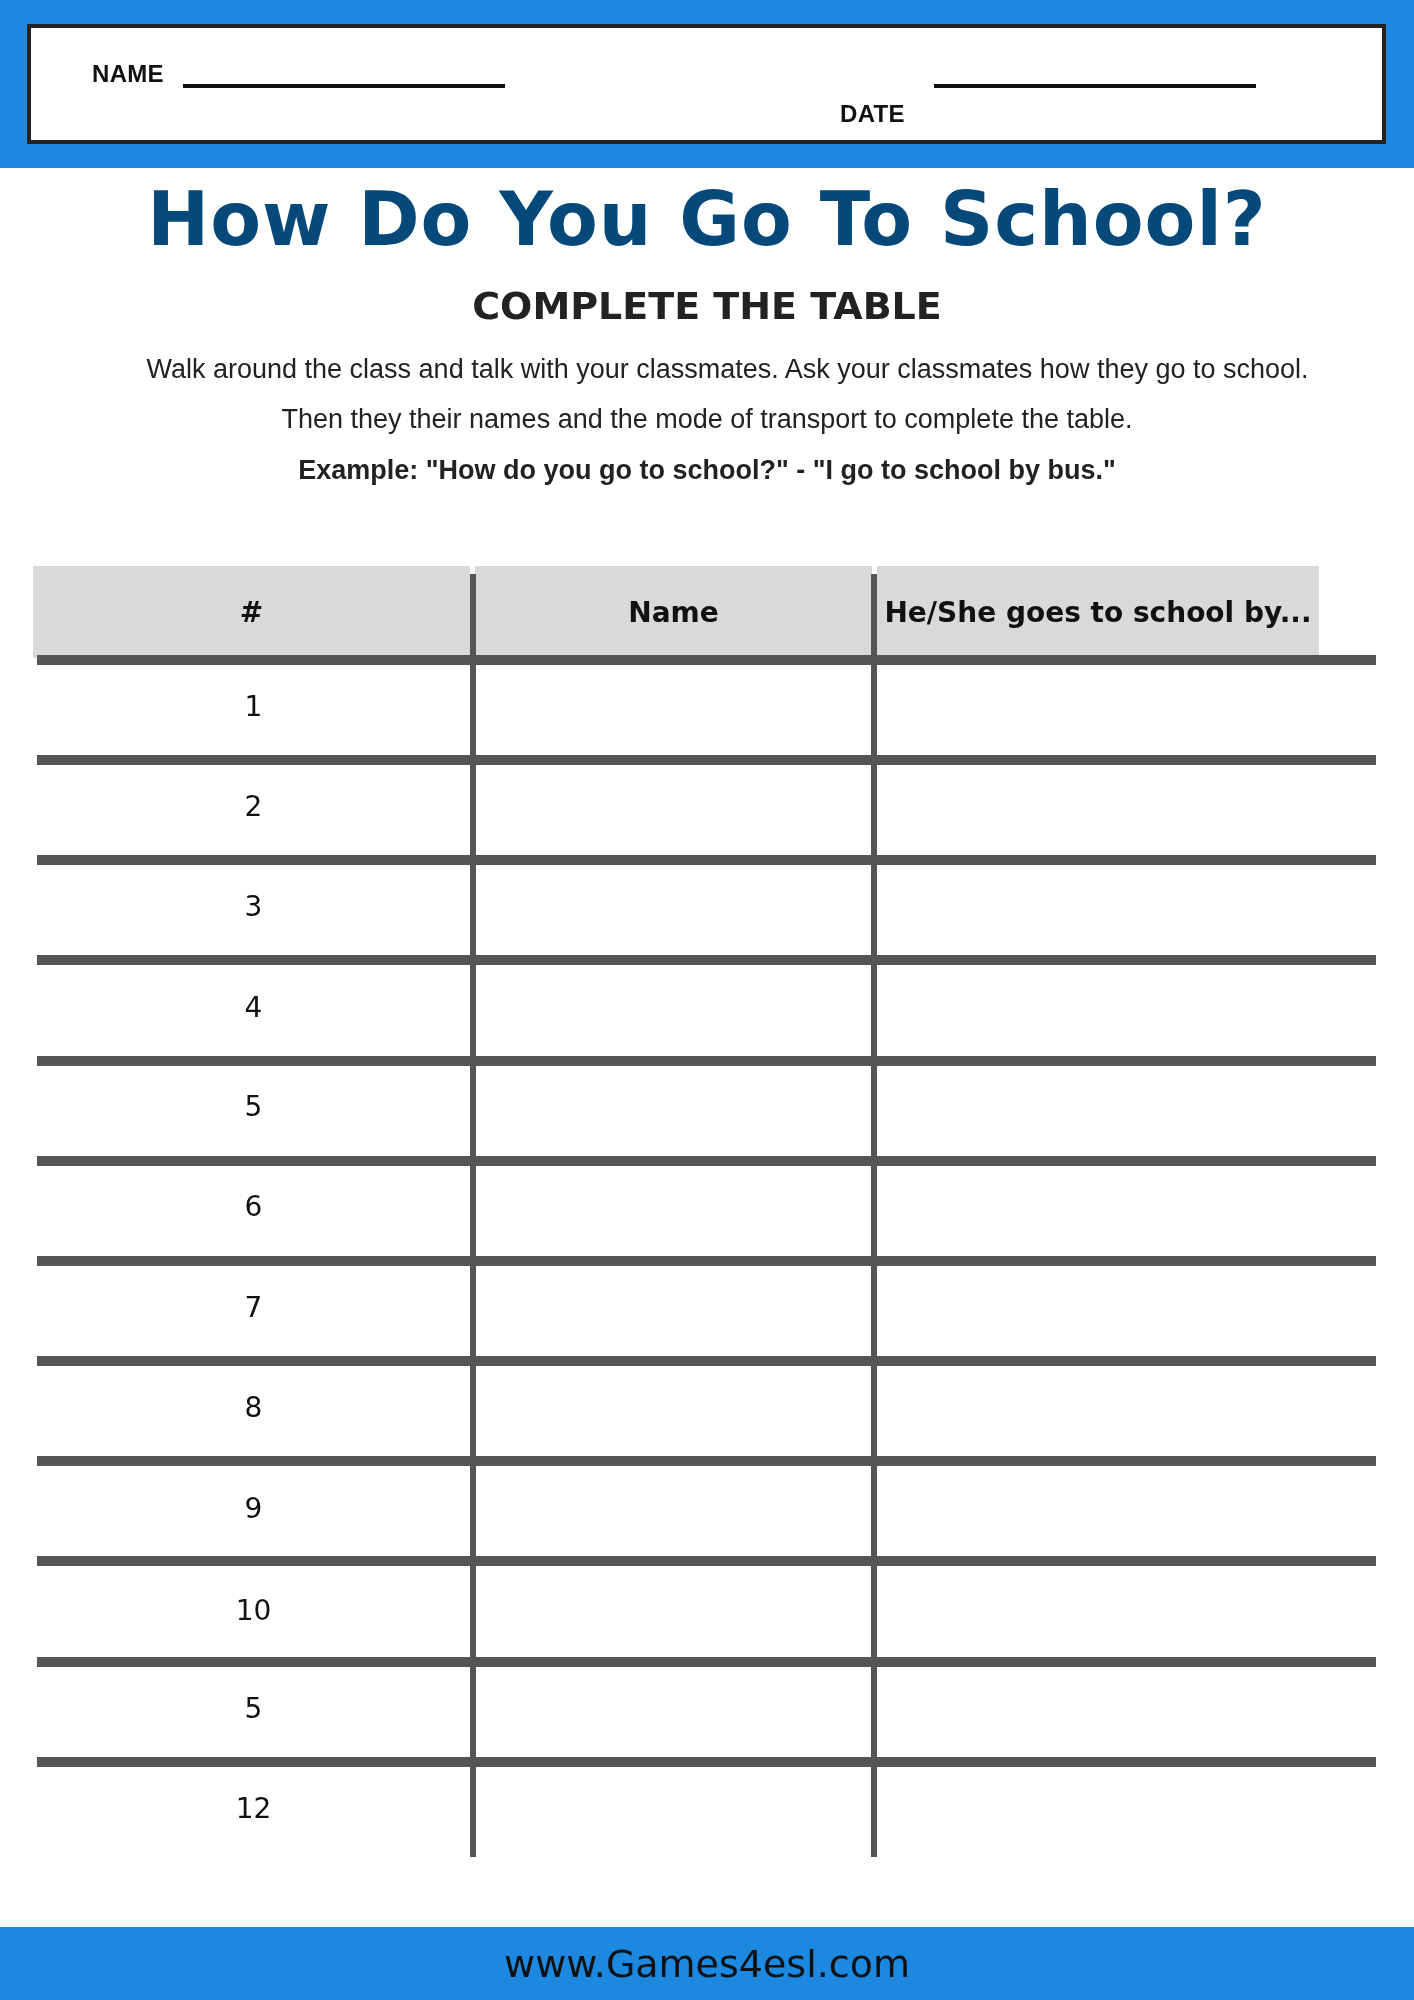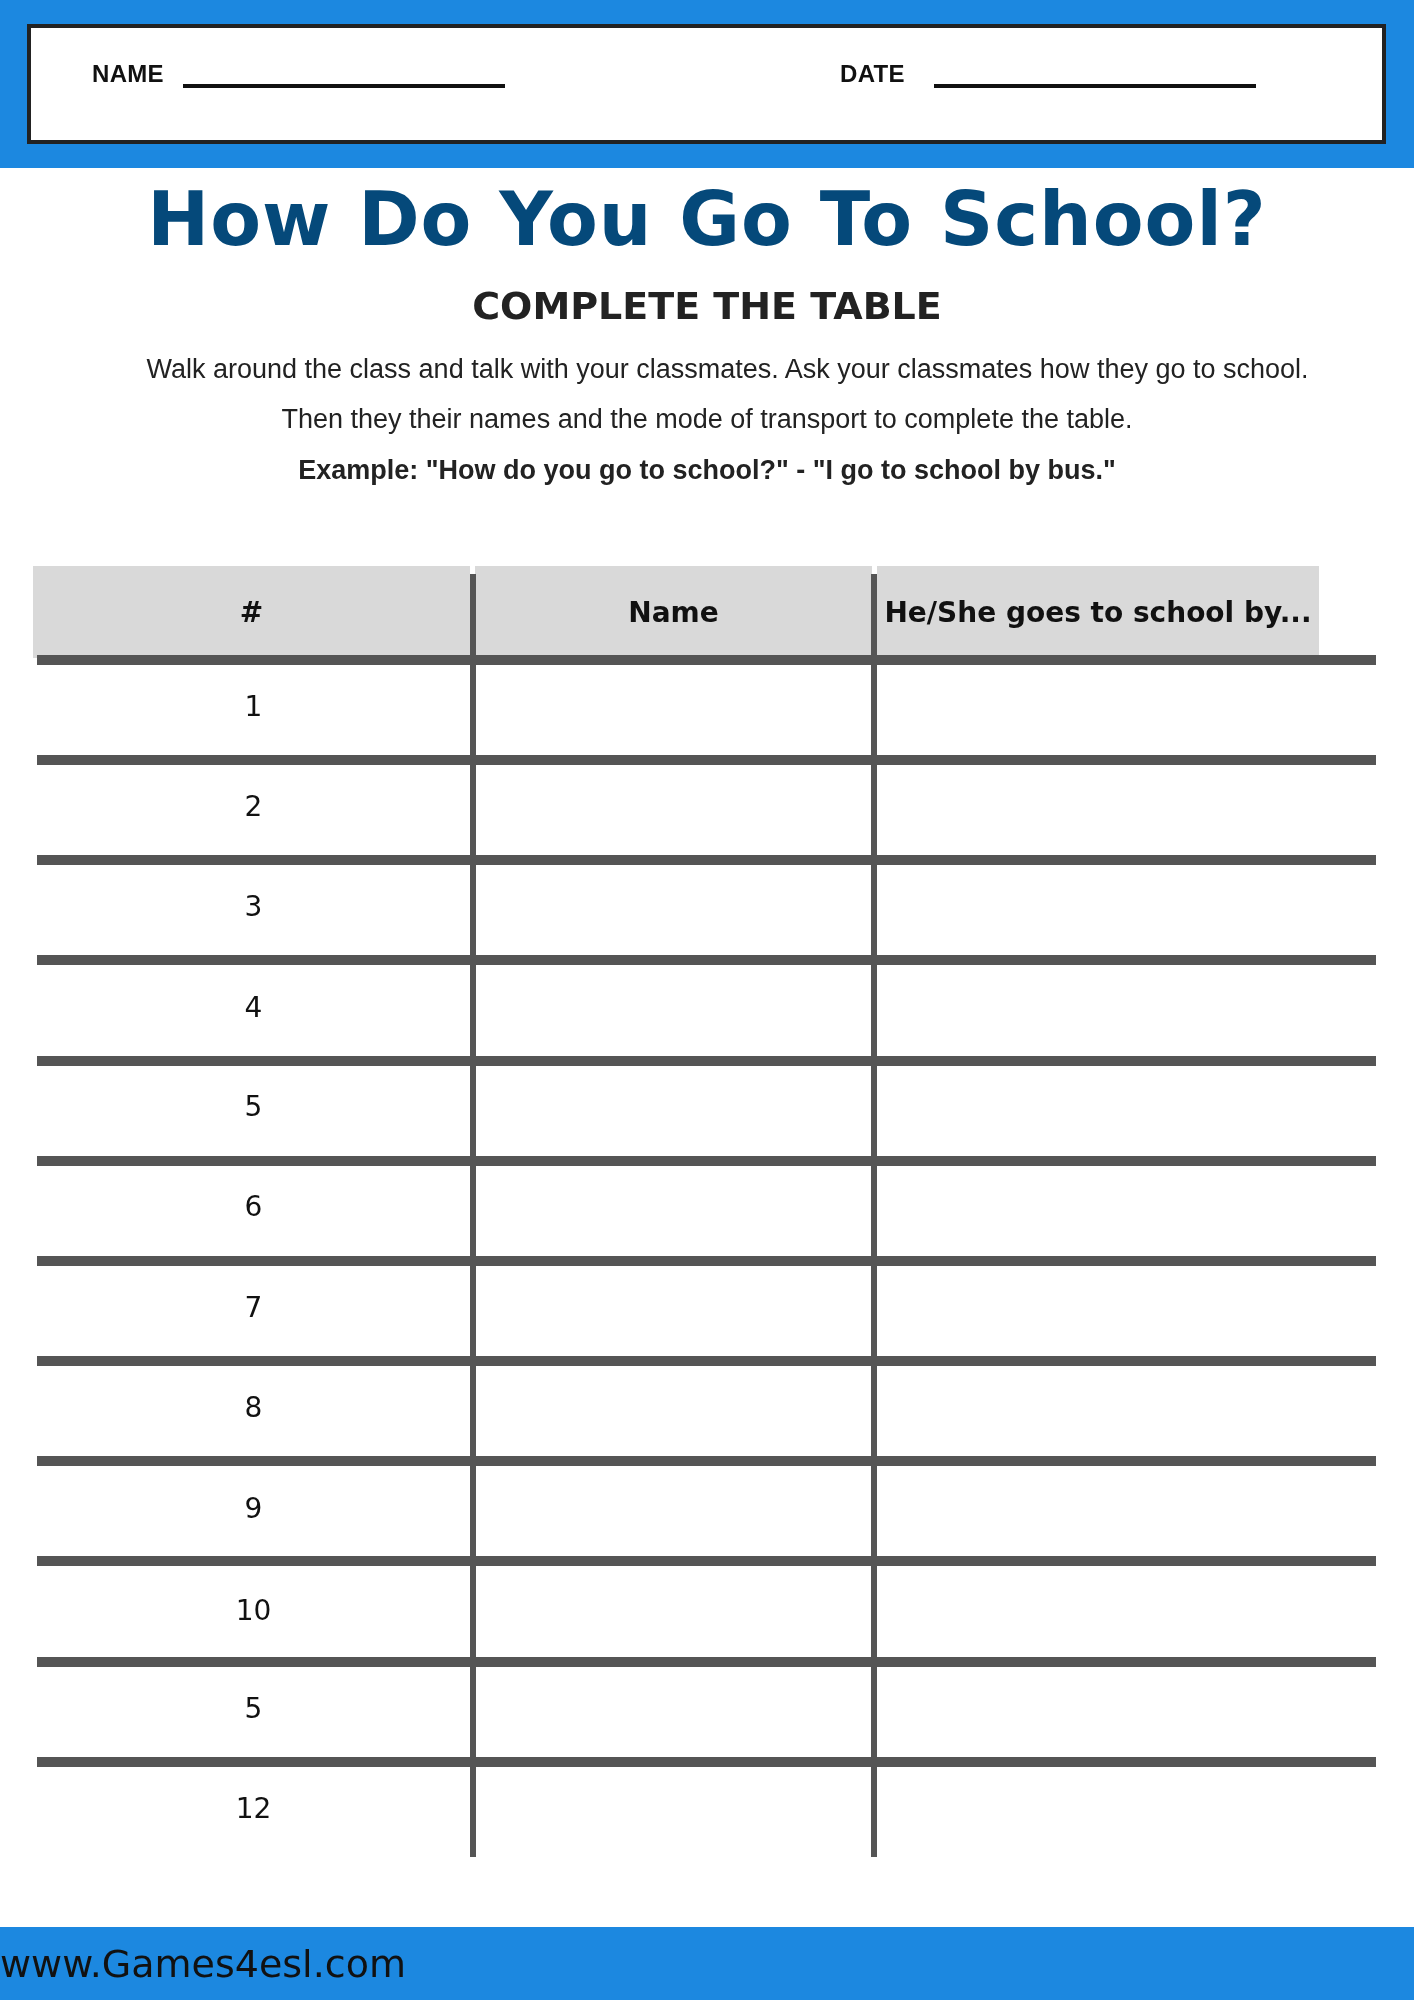--- a/index.html
+++ b/index.html
@@ -17,21 +17,21 @@
     .field-label {
       position: absolute; top: 60px;
       font-family: "Liberation Sans", sans-serif; font-weight: bold;
       font-size: 24px; color: #111; letter-spacing: 0.3px;
     }
     .field-line {
       position: absolute; top: 84px; height: 4px; background: #111;
     }
     #name-label { left: 92px; }
     #name-line { left: 183px; width: 322px; }
-    #date-label { left: 840px; }
+    #date-label { left: 840px; margin-top: 40px; }
     #date-line { left: 934px; width: 322px; }
 
     .title {
       position: absolute; left: 0; top: 176px; width: 1414px; text-align: center;
       font-family: "DejaVu Sans", sans-serif; font-weight: bold;
       font-size: 74px; color: #05497a; letter-spacing: 1px;
     }
     .subtitle {
       position: absolute; left: 0; top: 284px; width: 1414px; text-align: center;
       font-family: "DejaVu Sans", sans-serif; font-weight: bold;
@@ -70,21 +70,21 @@
     .row-num {
       position: absolute; left: 37px; width: 433px; text-align: center;
       font-family: "DejaVu Sans", sans-serif; font-size: 28px; color: #111;
     }
     .cell {
       position: absolute; height: 88px;
     }
 
     .footer {
       position: absolute; left: 0; top: 1927px; width: 1414px; height: 73px;
-      background: #1c88e0; display: flex; align-items: center; justify-content: flex-start;
+      background: #1c88e0; display: flex; align-items: center; justify-content: center;
       font-family: "DejaVu Sans", sans-serif; font-size: 38px; color: #111;
     }
   </style>
 </head>
 <body>
 
 <div class="top-banner"></div>
 <div class="info-box"></div>
 <span class="field-label" id="name-label">NAME</span>
 <div class="field-line" id="name-line"></div>

